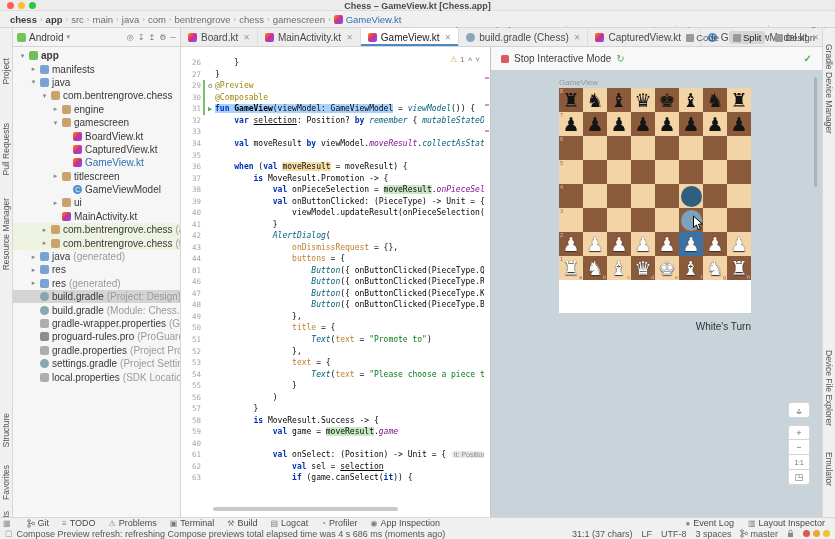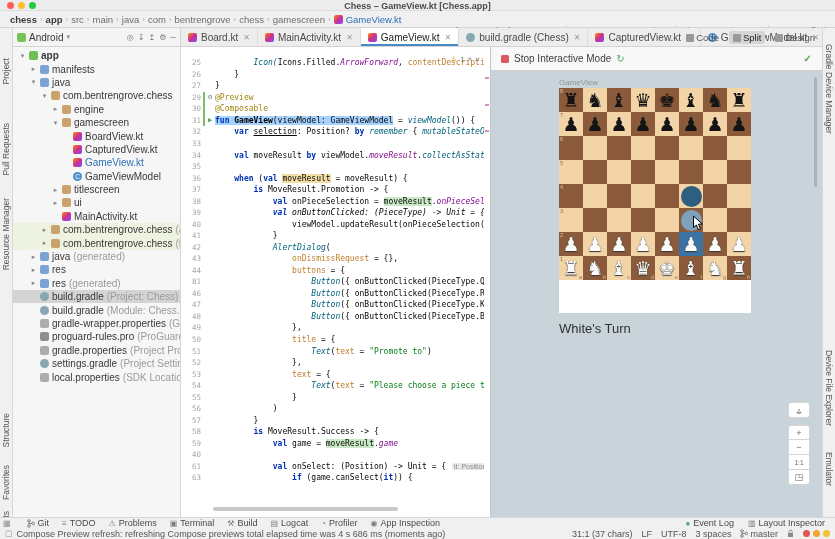--- a/index.html
+++ b/index.html
@@ -99,21 +99,21 @@
   #gv-label{position:absolute;left:68px;top:31px;font-size:8px;color:#8E979C;}
   #board{position:absolute;left:68px;top:41px;width:192px;height:192px;}
   .sq{position:absolute;width:24px;height:24px;}
   .sq .pc{position:absolute;left:0;top:0;width:24px;height:24px;text-align:center;line-height:24px;font-size:19px;font-family:"DejaVu Sans",sans-serif;}
   .pc.w{color:#FBFBF9;text-shadow:0 0 1px #333,0 1px 1px #333;}
   .pc.b{color:#141414;}
   .sq .rk{position:absolute;left:1px;top:0px;font-size:5.5px;opacity:.85;}
   .sq .fl{position:absolute;right:1px;bottom:0px;font-size:5.5px;opacity:.85;}
   .dot{position:absolute;width:21px;height:21px;border-radius:50%;}
   #whitestrip{position:absolute;left:68px;top:233px;width:192px;height:33px;background:#FFF;}
-  #turn{position:absolute;left:68px;top:274px;width:192px;text-align:left;font-size:13px;color:#2F3133;}
+  #turn{position:absolute;left:68px;top:274px;width:192px;text-align:right;font-size:10px;color:#2F3133;}
   #cursor{position:absolute;left:201px;top:168px;z-index:5;}
   #pvscroll{position:absolute;right:5px;top:30px;width:3px;height:110px;border-radius:2px;background:#A8B4BC;}
   #zoombar{position:absolute;right:12px;top:355px;width:22px;}
   .zbtn{width:22px;background:#FFF;border:1px solid #D5D5D5;border-radius:3px;text-align:center;color:#666;font-size:9px;}
   #panbtn{height:16px;line-height:16px;position:relative;margin-bottom:7px;}
   #panbtn .ov{position:absolute;left:0;top:0;width:100%;height:100%;line-height:16px;}
   #zgroup .zbtn{border-radius:0;border-top:none;height:15px;line-height:15px;}
   #zgroup .zbtn:first-child{border-top:1px solid #D5D5D5;border-radius:3px 3px 0 0;}
   #zgroup .zbtn:last-child{border-radius:0 0 3px 3px;}
   #zgroup .ratio{font-size:6.5px;}
@@ -323,29 +323,29 @@
       <div class="trow" style="padding-left: 50px;">
         <span class="chev"></span>
         <span class="fi kotlin"></span>
         <span class="lab">CapturedView.kt</span>
       </div>
       <div class="trow accent" style="padding-left: 50px;">
         <span class="chev"></span>
         <span class="fi kotlin"></span>
         <span class="lab">GameView.kt</span>
       </div>
-      <div class="trow" style="padding-left: 50px;">
-        <span class="chev"></span>
-        <span class="fi class">C</span>
-        <span class="lab">GameViewModel</span>
-      </div>
       <div class="trow" style="padding-left: 39px;">
         <span class="chev">▸</span>
         <span class="fi pkg"></span>
         <span class="lab">titlescreen</span>
+      </div>
+      <div class="trow" style="padding-left: 50px;">
+        <span class="chev"></span>
+        <span class="fi class">C</span>
+        <span class="lab">GameViewModel</span>
       </div>
       <div class="trow" style="padding-left: 39px;">
         <span class="chev">▸</span>
         <span class="fi pkg"></span>
         <span class="lab">ui</span>
       </div>
       <div class="trow" style="padding-left: 39px;">
         <span class="chev"></span>
         <span class="fi kotlin"></span>
         <span class="lab">MainActivity.kt</span>
@@ -376,21 +376,21 @@
       <div class="trow" style="padding-left: 17px;">
         <span class="chev">▸</span>
         <span class="fi res"></span>
         <span class="lab">res</span>
         <span class="sfx"> (generated)</span>
       </div>
       <div class="trow selrow" style="padding-left: 17px;">
         <span class="chev"></span>
         <span class="fi gradle"></span>
         <span class="lab">build.gradle</span>
-        <span class="sfx"> (Project: Chess)</span>
+        <span class="sfx"> (Project: Design)</span>
       </div>
       <div class="trow" style="padding-left: 17px;">
         <span class="chev"></span>
         <span class="fi gradle"></span>
         <span class="lab">build.gradle</span>
         <span class="sfx"> (Module: Chess.app)</span>
       </div>
       <div class="trow" style="padding-left: 17px;">
         <span class="chev"></span>
         <span class="fi props"></span>
@@ -418,26 +418,20 @@
       <div class="trow" style="padding-left: 17px;">
         <span class="chev"></span>
         <span class="fi props"></span>
         <span class="lab">local.properties</span>
         <span class="sfx"> (SDK Location)</span>
       </div>
     </div>
 
   <div class="abs" id="editor">
     <div id="code">
-        <div class="cl">
-          <span class="ln">25</span>
-          <span class="chg"></span>
-          <span class="gi"></span>
-          <span class="ct" style="padding-left: 8ch;"><span class="tk fn">Icon(</span><span class="tk pl">Icons.Filled.</span><span class="tk prop">ArrowForward</span><span class="tk pl">, </span><span class="tk named">contentDescripti</span></span>
-        </div>
         <div class="cl">
           <span class="ln">26</span>
           <span class="chg"></span>
           <span class="gi"></span>
           <span class="ct" style="padding-left: 4ch;"><span class="tk pl">}</span></span>
         </div>
         <div class="cl">
           <span class="ln">27</span>
           <span class="chg"></span>
           <span class="gi"></span>
@@ -500,21 +494,21 @@
         <div class="cl">
           <span class="ln">38</span>
           <span class="chg"></span>
           <span class="gi"></span>
           <span class="ct" style="padding-left: 12ch;"><span class="tk kw">val </span><span class="tk pl">onPieceSelection = </span><span class="tk pl occr">moveResult</span><span class="tk pl">.</span><span class="tk prop">onPieceSelection</span></span>
         </div>
         <div class="cl">
           <span class="ln">39</span>
           <span class="chg"></span>
           <span class="gi"></span>
-          <span class="ct" style="padding-left: 12ch; font-style: italic;"><span class="tk kw">val </span><span class="tk pl">onButtonClicked: (PieceType) -&gt; Unit = { </span></span>
+          <span class="ct" style="padding-left: 12ch;"><span class="tk kw">val </span><span class="tk pl">onButtonClicked: (PieceType) -&gt; Unit = { </span></span>
         </div>
         <div class="cl">
           <span class="ln">40</span>
           <span class="chg"></span>
           <span class="gi"></span>
           <span class="ct" style="padding-left: 16ch;"><span class="tk pl">viewModel.updateResult(onPieceSelection(</span></span>
         </div>
         <div class="cl">
           <span class="ln">41</span>
           <span class="chg"></span>
@@ -633,20 +627,26 @@
           <span class="ln">40</span>
           <span class="chg"></span>
           <span class="gi"></span>
           <span class="ct" style="padding-left: 0ch;"></span>
         </div>
         <div class="cl">
           <span class="ln">61</span>
           <span class="chg"></span>
           <span class="gi"></span>
           <span class="ct" style="padding-left: 12ch;"><span class="tk kw">val </span><span class="tk pl">onSelect: (Position) -&gt; Unit = { </span><span class="tk hint">it: Position</span></span>
+        </div>
+        <div class="cl">
+          <span class="ln">62</span>
+          <span class="chg"></span>
+          <span class="gi"></span>
+          <span class="ct" style="padding-left: 16ch;"><span class="tk kw">val </span><span class="tk pl">sel = </span><span class="tk pl und">selection</span></span>
         </div>
         <div class="cl">
           <span class="ln">63</span>
           <span class="chg"></span>
           <span class="gi"></span>
           <span class="ct" style="padding-left: 16ch;"><span class="tk kw">if </span><span class="tk pl">(game.canSelect(</span><span class="tk kw">it</span><span class="tk pl">)) {</span></span>
         </div>
       </div>
     <div id="insp">
       <span class="warn">⚠</span>

